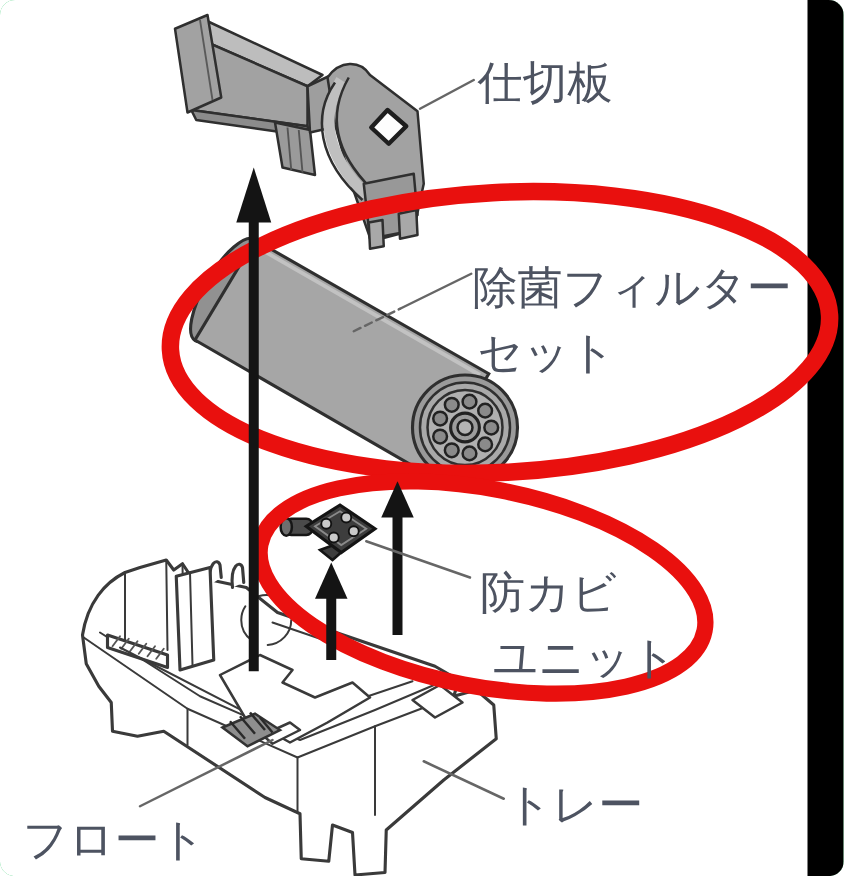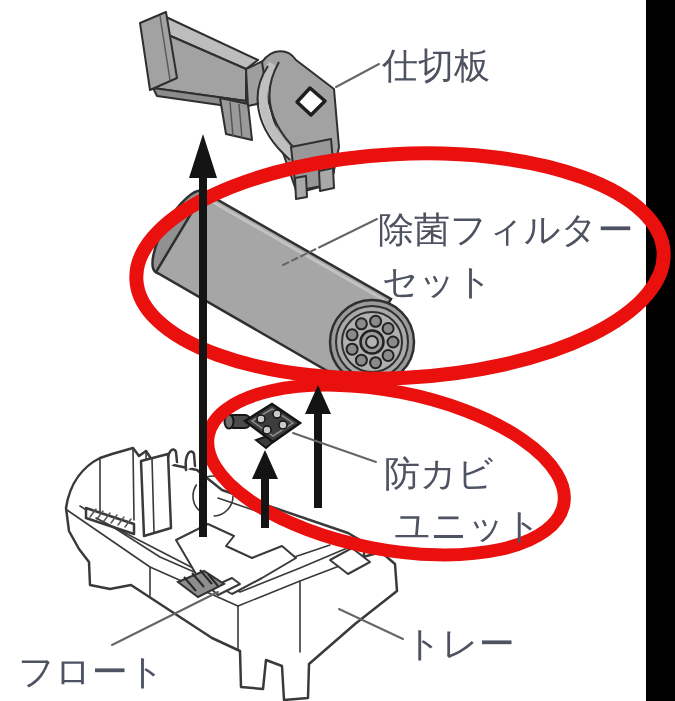--- a/index.html
+++ b/index.html
@@ -1,16 +1,16 @@
 <!DOCTYPE html>
 <html><head>
 <meta charset="utf-8">
 <style>
   html,body{margin:0;padding:0;background:#fff;}
-  .stage{position:relative;width:675px;height:701px;overflow:hidden;background:#22c55e;}
+  .stage{position:relative;width:675px;height:701px;overflow:hidden;background:#22c55e;border-radius:12px;}
   svg{display:block;font-family:"Liberation Sans", sans-serif;}
   text{fill:#4d5361;font-size:36px;}
   .outline{stroke:#3a3a3a;stroke-width:2.5;stroke-linejoin:round;stroke-linecap:round;}
   .thin{stroke:#3a3a3a;stroke-width:1.6;fill:none;}
   .leader{stroke:#666;stroke-width:2;stroke-linecap:round;}
 </style>
 </head>
 <body>
 
 <div class="stage">

